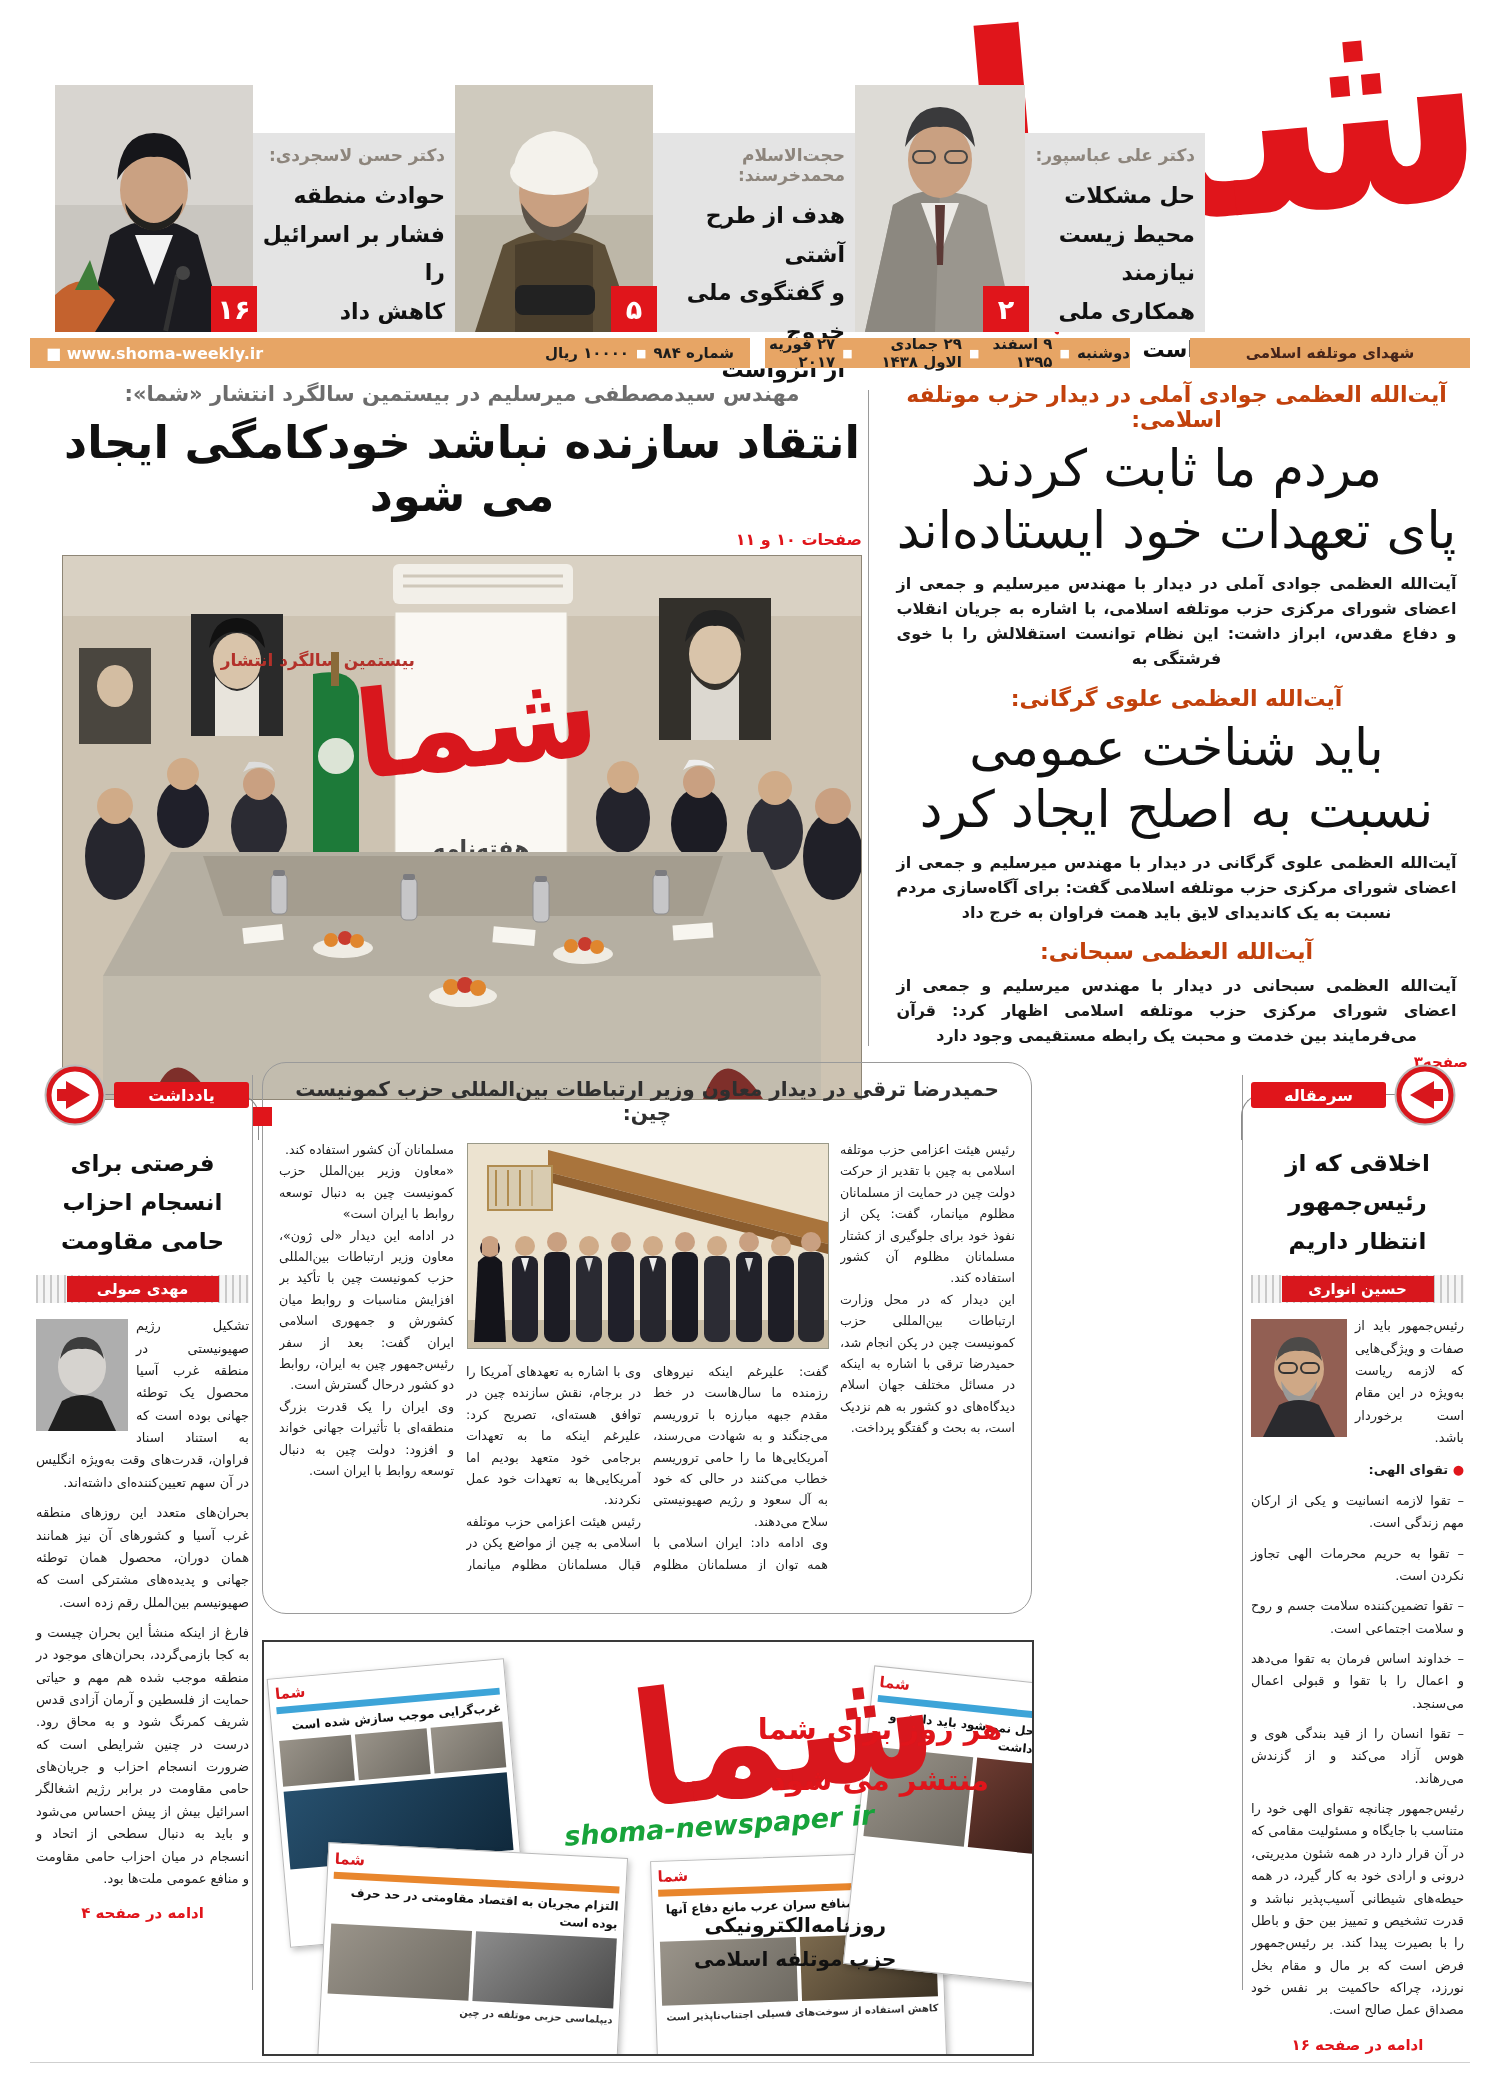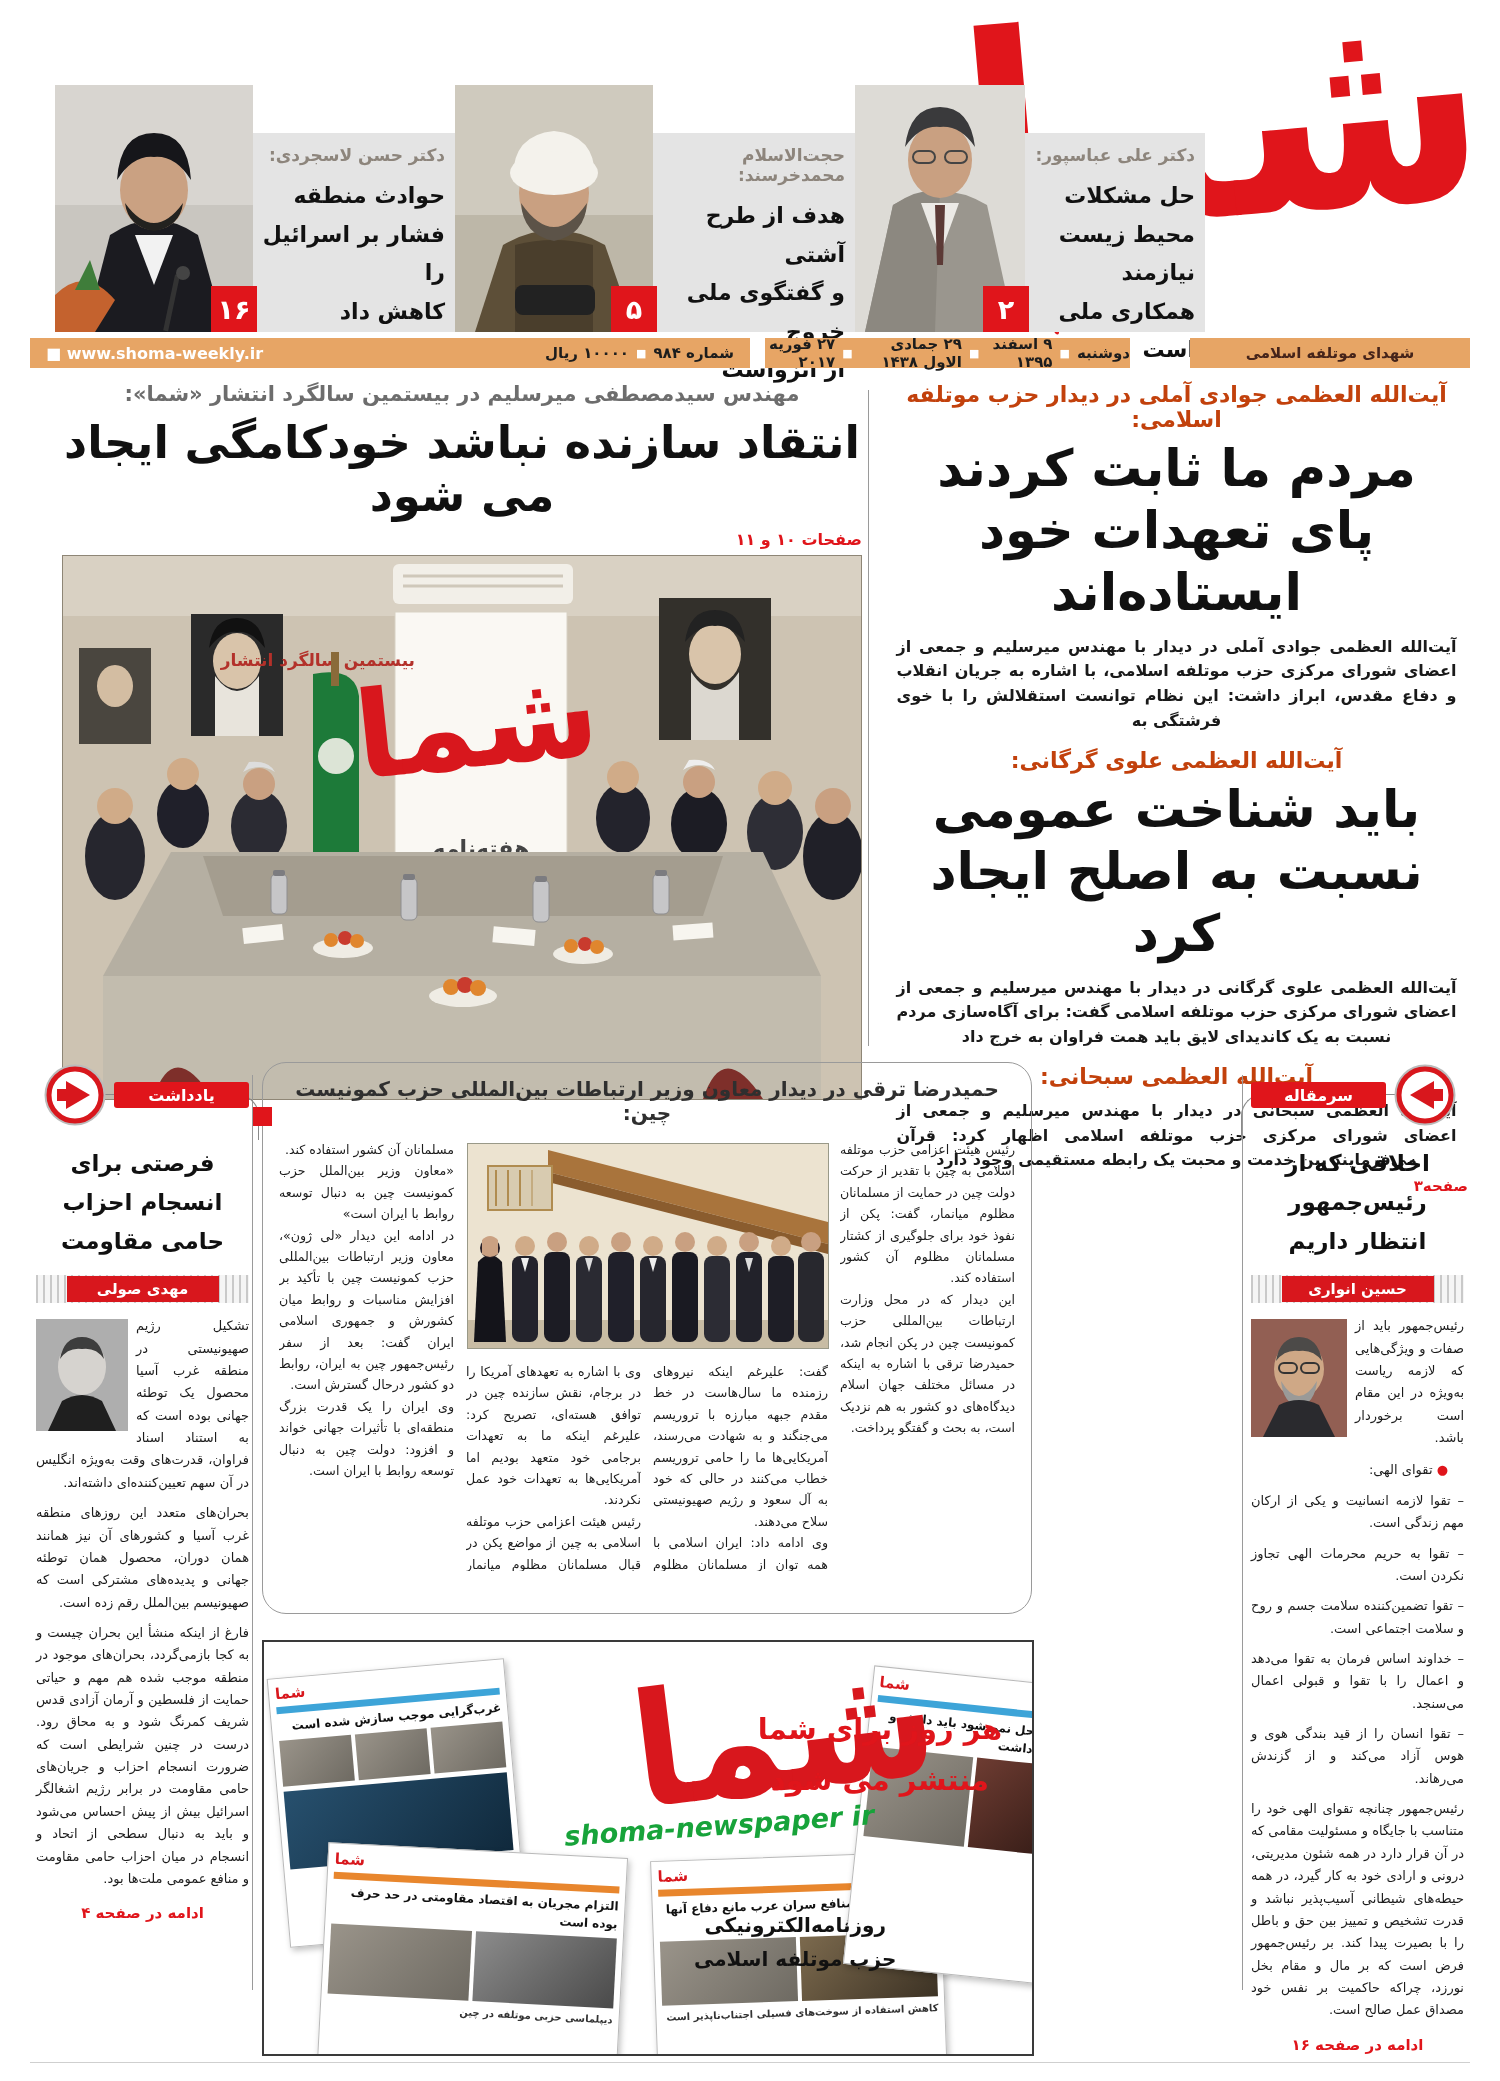--- a/index.html
+++ b/index.html
@@ -45,21 +45,21 @@
   .vrule{position:absolute;background:#9a9a9a;width:1px}
   .left-story{position:absolute;left:62px;top:382px;width:800px}
   .ls-kicker{text-align:center;font-size:21px;color:#6d6d6d;font-weight:bold}
   .ls-headline{text-align:center;font-size:45px;font-weight:bold;margin-top:10px;letter-spacing:-1px}
   .ls-pageref{color:#e0151b;font-size:16px;font-weight:bold;margin-top:8px}
   .ls-photo{margin-top:6px;width:800px;height:545px;border:1px solid #8e8676;overflow:hidden;background:#cdc3b2}
 
   .right-stories{position:absolute;left:885px;top:382px;width:583px;text-align:center}
   .story-block{margin-bottom:14px}
   .sb-kicker{font-size:22px;color:#c2410c;font-weight:bold}
-  .sb-headline{font-size:51px;font-weight:bold;line-height:1.22;margin-top:6px;letter-spacing:-1px}
+  .sb-headline{font-size:51px;font-weight:normal;line-height:1.22;margin-top:6px;letter-spacing:-1px}
   .sb-lead{font-size:16px;font-weight:bold;line-height:1.55;margin:10px auto 0;width:560px;
            text-align:justify;text-align-last:center;color:#1a1a1a}
   .sb-pageref{text-align:right;color:#e0151b;font-size:15px;font-weight:bold;margin-top:4px}
 
   
   .side-col{position:absolute;top:1082px;width:213px}
   .note-col{left:36px}
   .edit-col{left:1251px}
   .col-topline{position:absolute;top:12px;height:46px}
   .note-col .col-topline{left:40px;right:-10px;border-top:1px solid #8a8a8a;border-right:1px solid #8a8a8a;border-radius:0 22px 0 0}
@@ -73,21 +73,21 @@
   .edit-col .tab-pill{right:78px;left:0}
   .side-title{margin-top:62px;text-align:center;font-size:23px;font-weight:bold;line-height:1.7}
   .byline-bar{margin-top:14px;height:28px;position:relative;
               background:repeating-linear-gradient(90deg,#c9c9c9 0 2px,#f5f5f5 2px 7px)}
   .byline-pill{position:absolute;left:50%;top:1px;transform:translateX(-50%);width:152px;height:26px;background:#d8171d;
                color:#fff;font-size:15px;font-weight:bold;display:flex;align-items:center;justify-content:center}
   .side-body{margin-top:12px;font-size:13px;line-height:1.72;text-align:justify;color:#1c1c1c}
   .side-body p{margin-bottom:8px}
   .note-photo{float:left;width:92px;height:112px;margin:4px 8px 4px 0;overflow:hidden}
   .edit-photo{float:left;width:96px;height:118px;margin:4px 8px 4px 0;overflow:hidden}
-  .bullet-heading{font-weight:normal;margin:10px 16px 6px}
+  .bullet-heading{font-weight:bold;margin:10px 0 6px}
   .bullet-dot{color:#e0151b}
   .continuation{color:#e0151b;font-weight:bold;font-size:15px;text-align:center;margin-top:14px}
 
   
   .china{position:absolute;left:262px;top:1062px;width:770px;border:1px solid #9a9a9a;border-radius:24px;
          padding:14px 16px 12px;height:552px}
   .china-cornersq{position:absolute;left:-10px;top:44px;width:19px;height:19px;background:#e0151b}
   .china-kicker{text-align:center;font-size:20px;color:#2f2f2f;font-weight:bold}
   .china-headline{text-align:center;font-size:33px;font-weight:bold;margin-top:8px;letter-spacing:-0.5px}
   .china-cols{position:relative;display:flex;gap:12px;margin-top:14px;height:432px;overflow:hidden}

